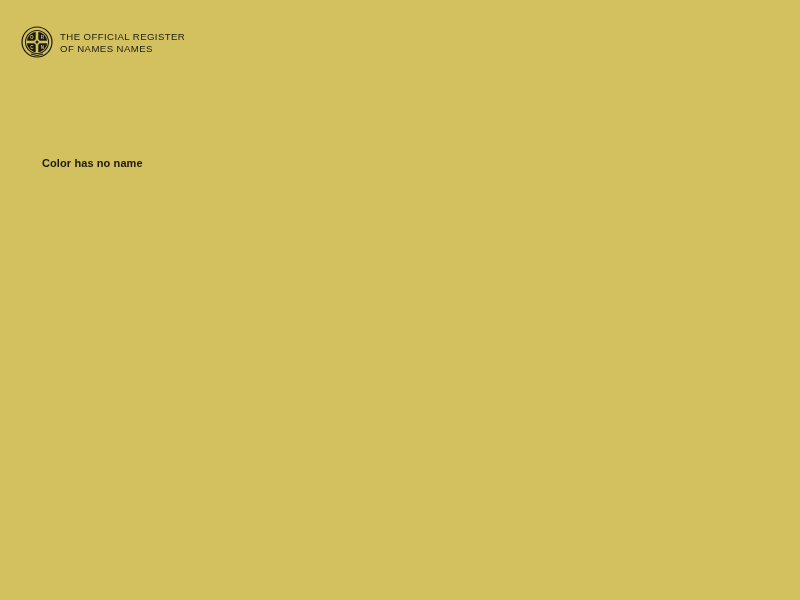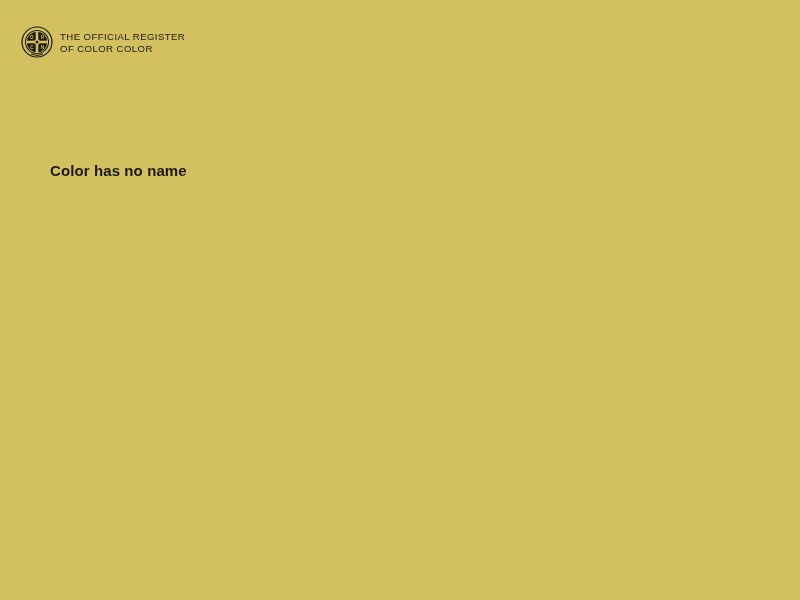--- a/index.html
+++ b/index.html
@@ -69,26 +69,26 @@
     font-weight: bold;
     color: #16140d;
     letter-spacing: -0.4px;
     line-height: 50px;
     margin: 0;
     white-space: nowrap;
   }
 
   #color-subtitle {
     font-family: "Liberation Sans", sans-serif;
-    font-size: 15px;
+    font-size: 11px;
     font-weight: bold;
     color: #1c1a12;
     letter-spacing: 0.1px;
     line-height: 14px;
-    margin: 8px;
+    margin: 0;
     padding-top: 35px;
     white-space: nowrap;
   }
 </style>
 </head>
 <body>
 
 <div id="page" style="background: rgb(211, 193, 95);">
 
   <div id="brand">
@@ -103,21 +103,21 @@
       <circle cx="32" cy="32" r="3.0" fill="#1c1a12"></circle>
       <text x="21.5" y="25.5" font-family="Liberation Sans, sans-serif" font-size="9" font-weight="bold" fill="#D3C15F" text-anchor="middle">O</text>
       <text x="42.5" y="25.5" font-family="Liberation Sans, sans-serif" font-size="9" font-weight="bold" fill="#D3C15F" text-anchor="middle">R</text>
       <text x="21.5" y="46.5" font-family="Liberation Sans, sans-serif" font-size="9" font-weight="bold" fill="#D3C15F" text-anchor="middle">C</text>
       <text x="42.5" y="46.5" font-family="Liberation Sans, sans-serif" font-size="9" font-weight="bold" fill="#D3C15F" text-anchor="middle">N</text>
       <path d="M20 56 q12 6 24 0" fill="none" stroke="#1c1a12" stroke-width="2"></path>
     </svg>
 
     <div id="brand-text">
       <span>THE OFFICIAL REGISTER</span>
-      <span>OF COLOR COLOR</span>
+      <span>OF NAMES NAMES</span>
     </div>
 
   </div>
 
   <div id="content">
     <p id="color-subtitle">Color has no name</p>
   </div>
 
 </div>
 

